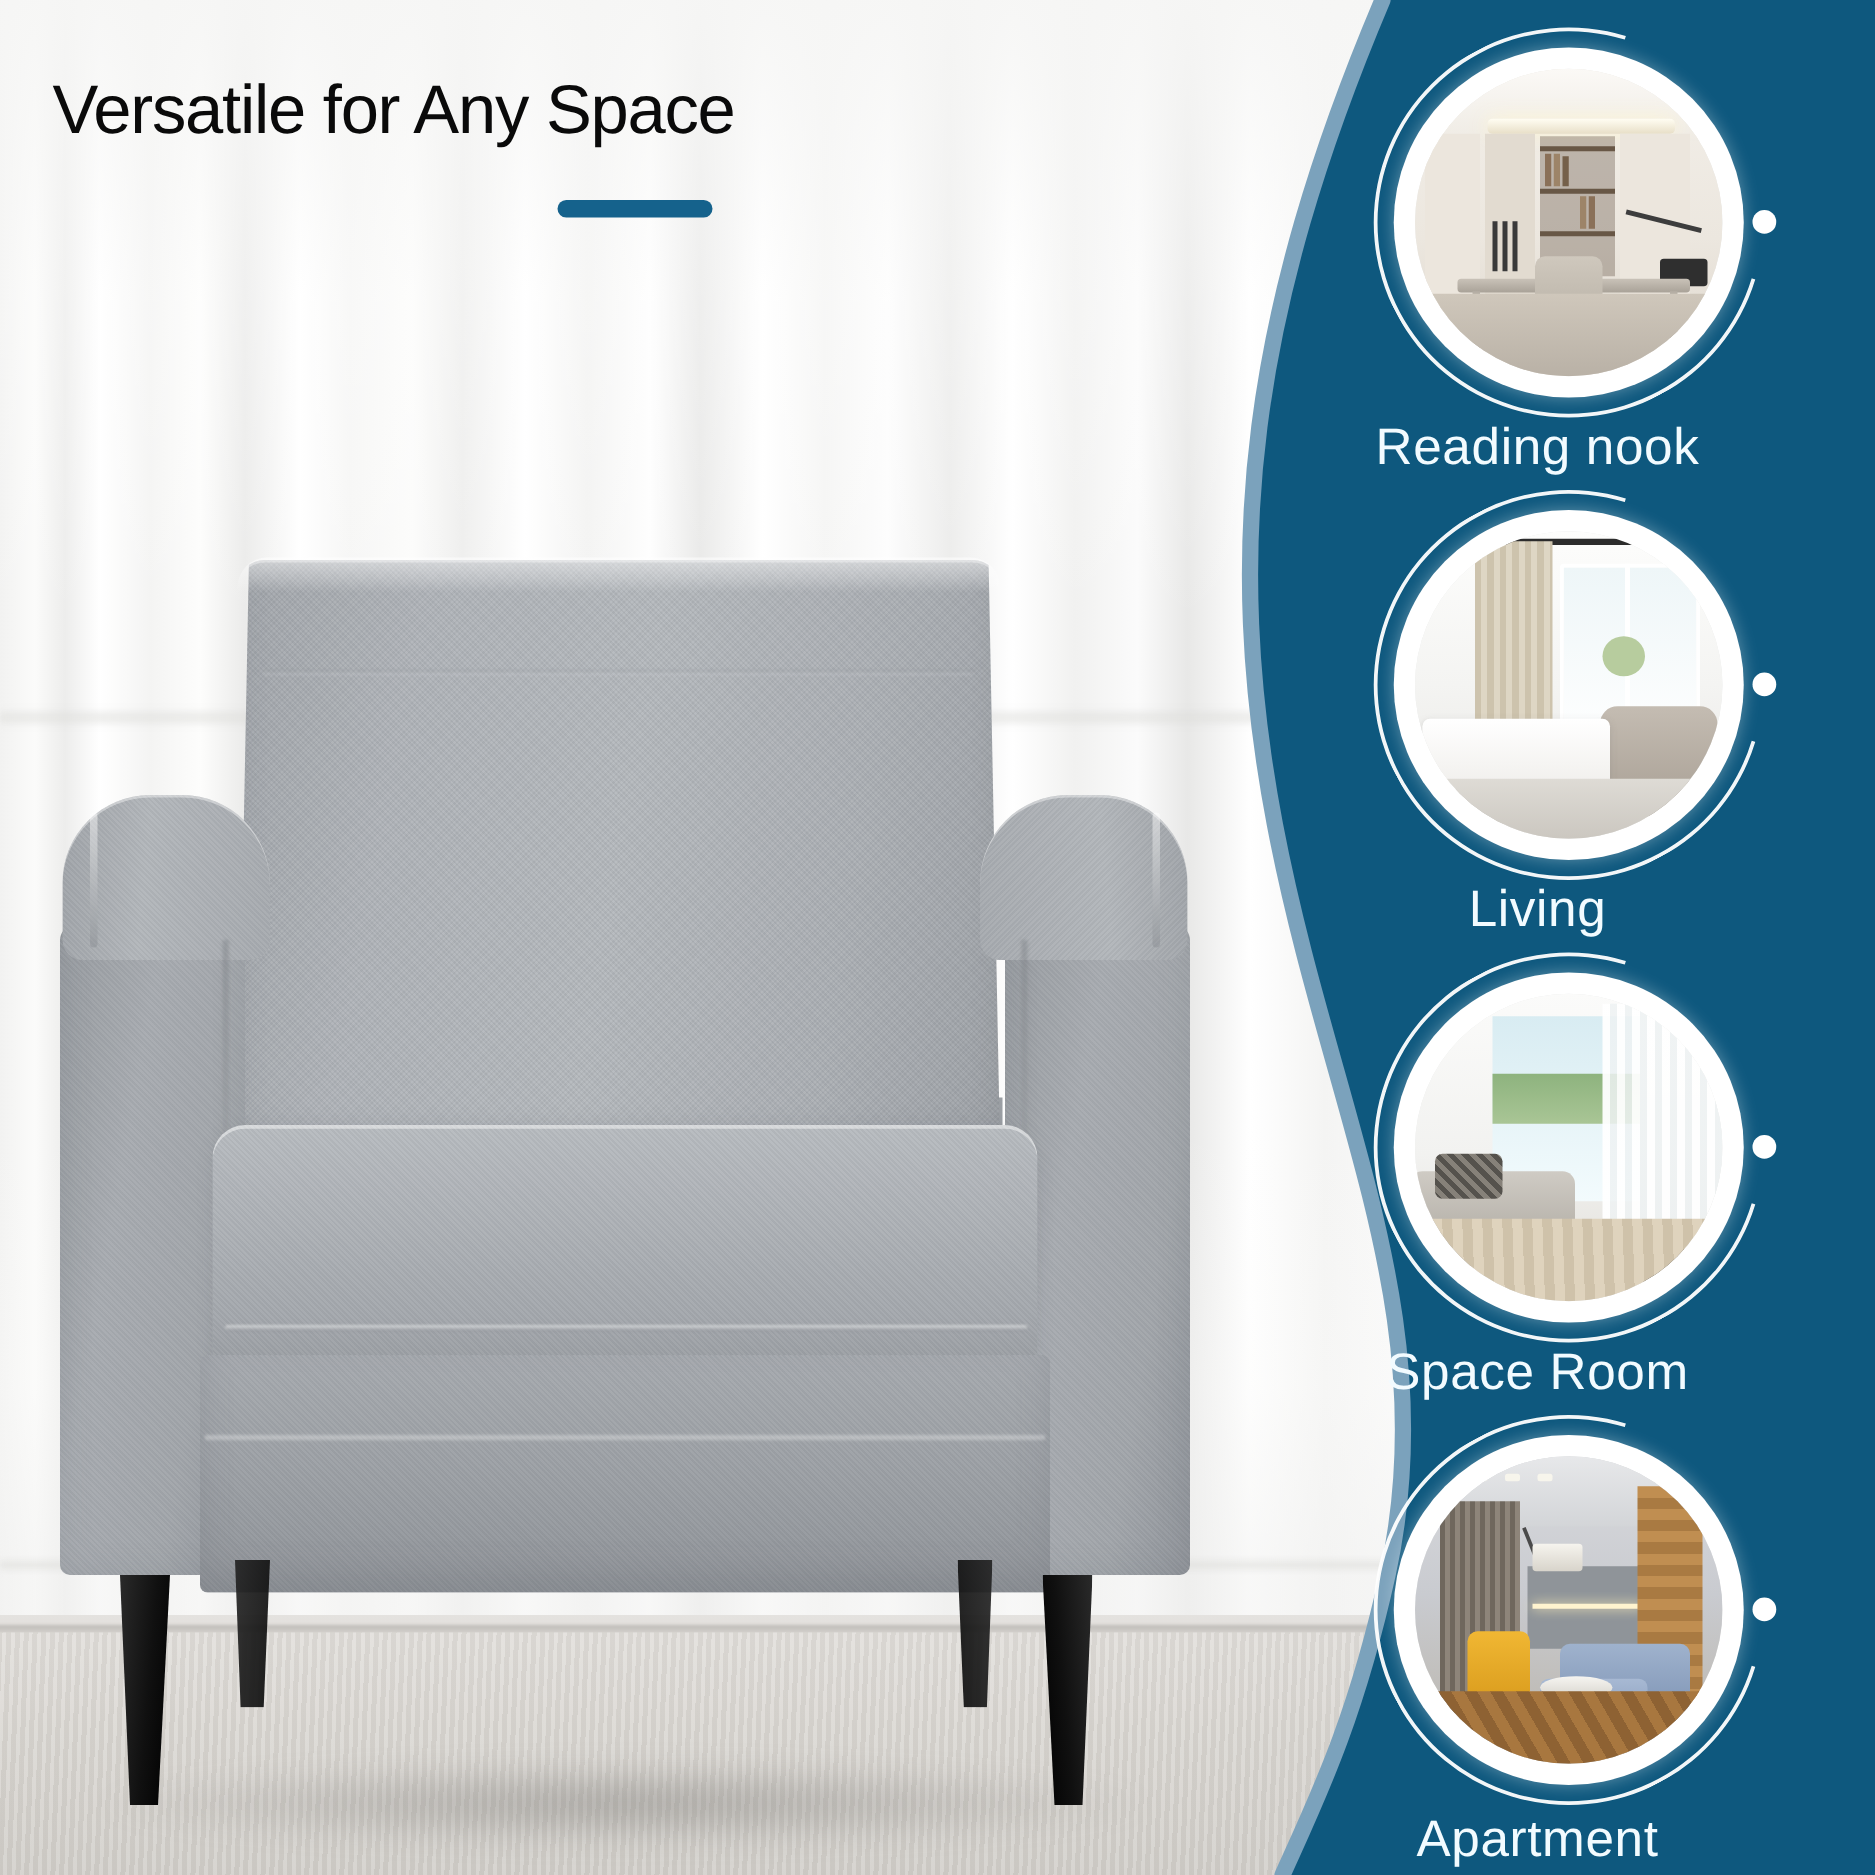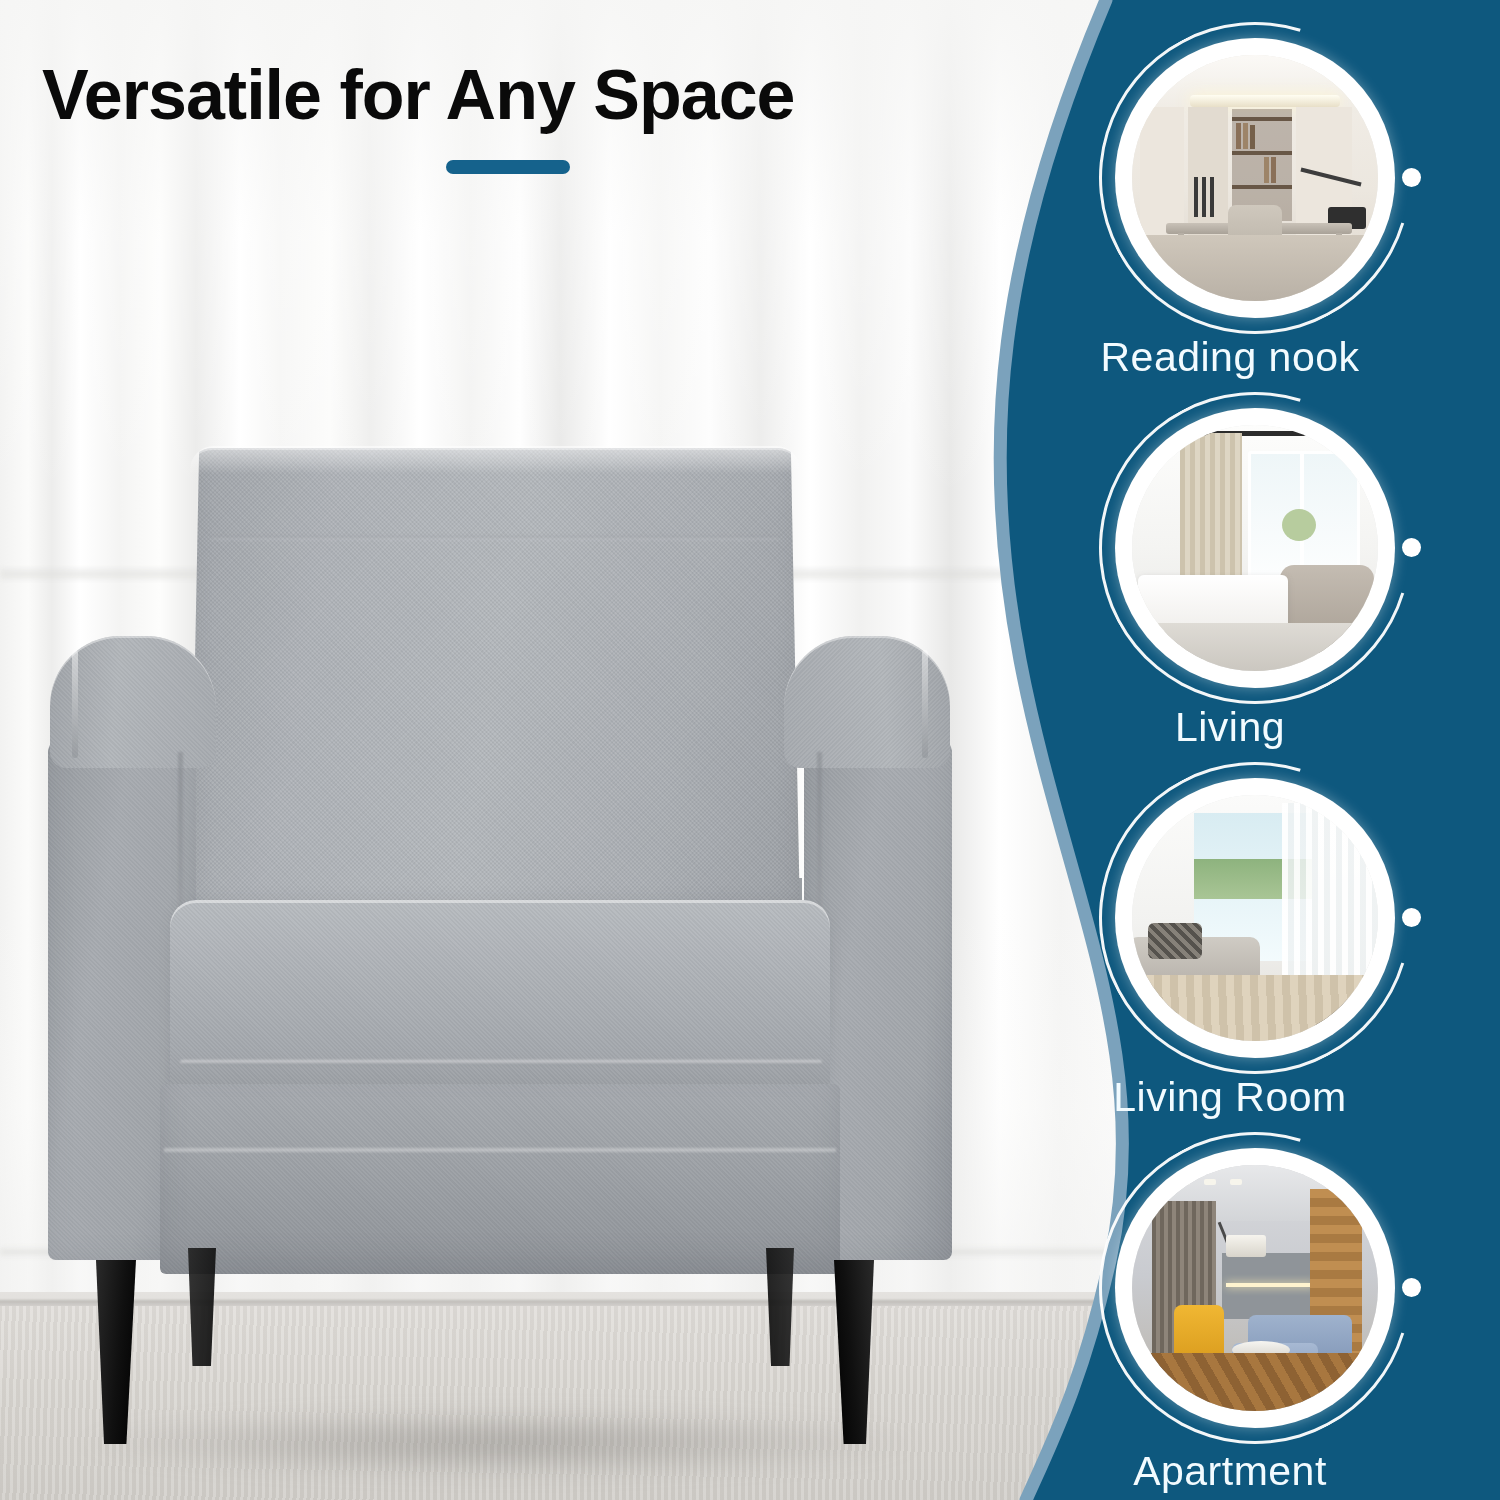--- a/index.html
+++ b/index.html
@@ -214,21 +214,21 @@
 
   .chair-shadow {
     position:absolute; left:10px; top:960px; width:860px; height:70px;
     background:radial-gradient(ellipse at 50% 50%, rgba(110,108,105,.38), rgba(110,108,105,0) 70%);
     filter:blur(10px);
   }
 
   
   .headline {
     position:absolute; left:42px; top:58px; width:1010px;
-    font-size:70px; font-weight:bold; letter-spacing:-1px;
+    font-size:55px; font-weight:normal; letter-spacing:-1px;
     color:#0a0a0a; line-height:1.08; white-space:nowrap;
   }
   .accent-bar {
     position:absolute; left:446px; top:160px; width:124px; height:14px;
     border-radius:8px; background:#15628c;
   }
 
   
   .panel { position:absolute; right:0; top:0; width:540px; height:1088px; }
   .panel svg { position:absolute; inset:0; width:540px; height:1500px; }
@@ -507,21 +507,21 @@
                     <path d="M20 70 L20 26 M20 40 L6 22 M20 36 L34 18 M20 48 L9 36 M20 44 L32 32" stroke="#8b7f6d" stroke-width="2" fill="none"></path>
                   </svg>
                 </div>
                 <div class="lv-table"></div>
                 <div class="lv-pouf"></div>
                 <div class="lv-floor"></div>
               </div>
             </div>
           </div>
         </div>
-        <div class="slot-label" style="top:296px;">Living Room</div>
+        <div class="slot-label" style="top:296px;">Space Room</div>
       </div>
 
       <div class="slot" style="top:1148px;">
         <div class="circle-wrap">
           <div class="outer-arc"></div>
           <div class="arc-dot"></div>
           <div class="photo-ring">
             <div class="photo-disc">
               <div class="scene">
                 <div class="ap-bg"></div>

